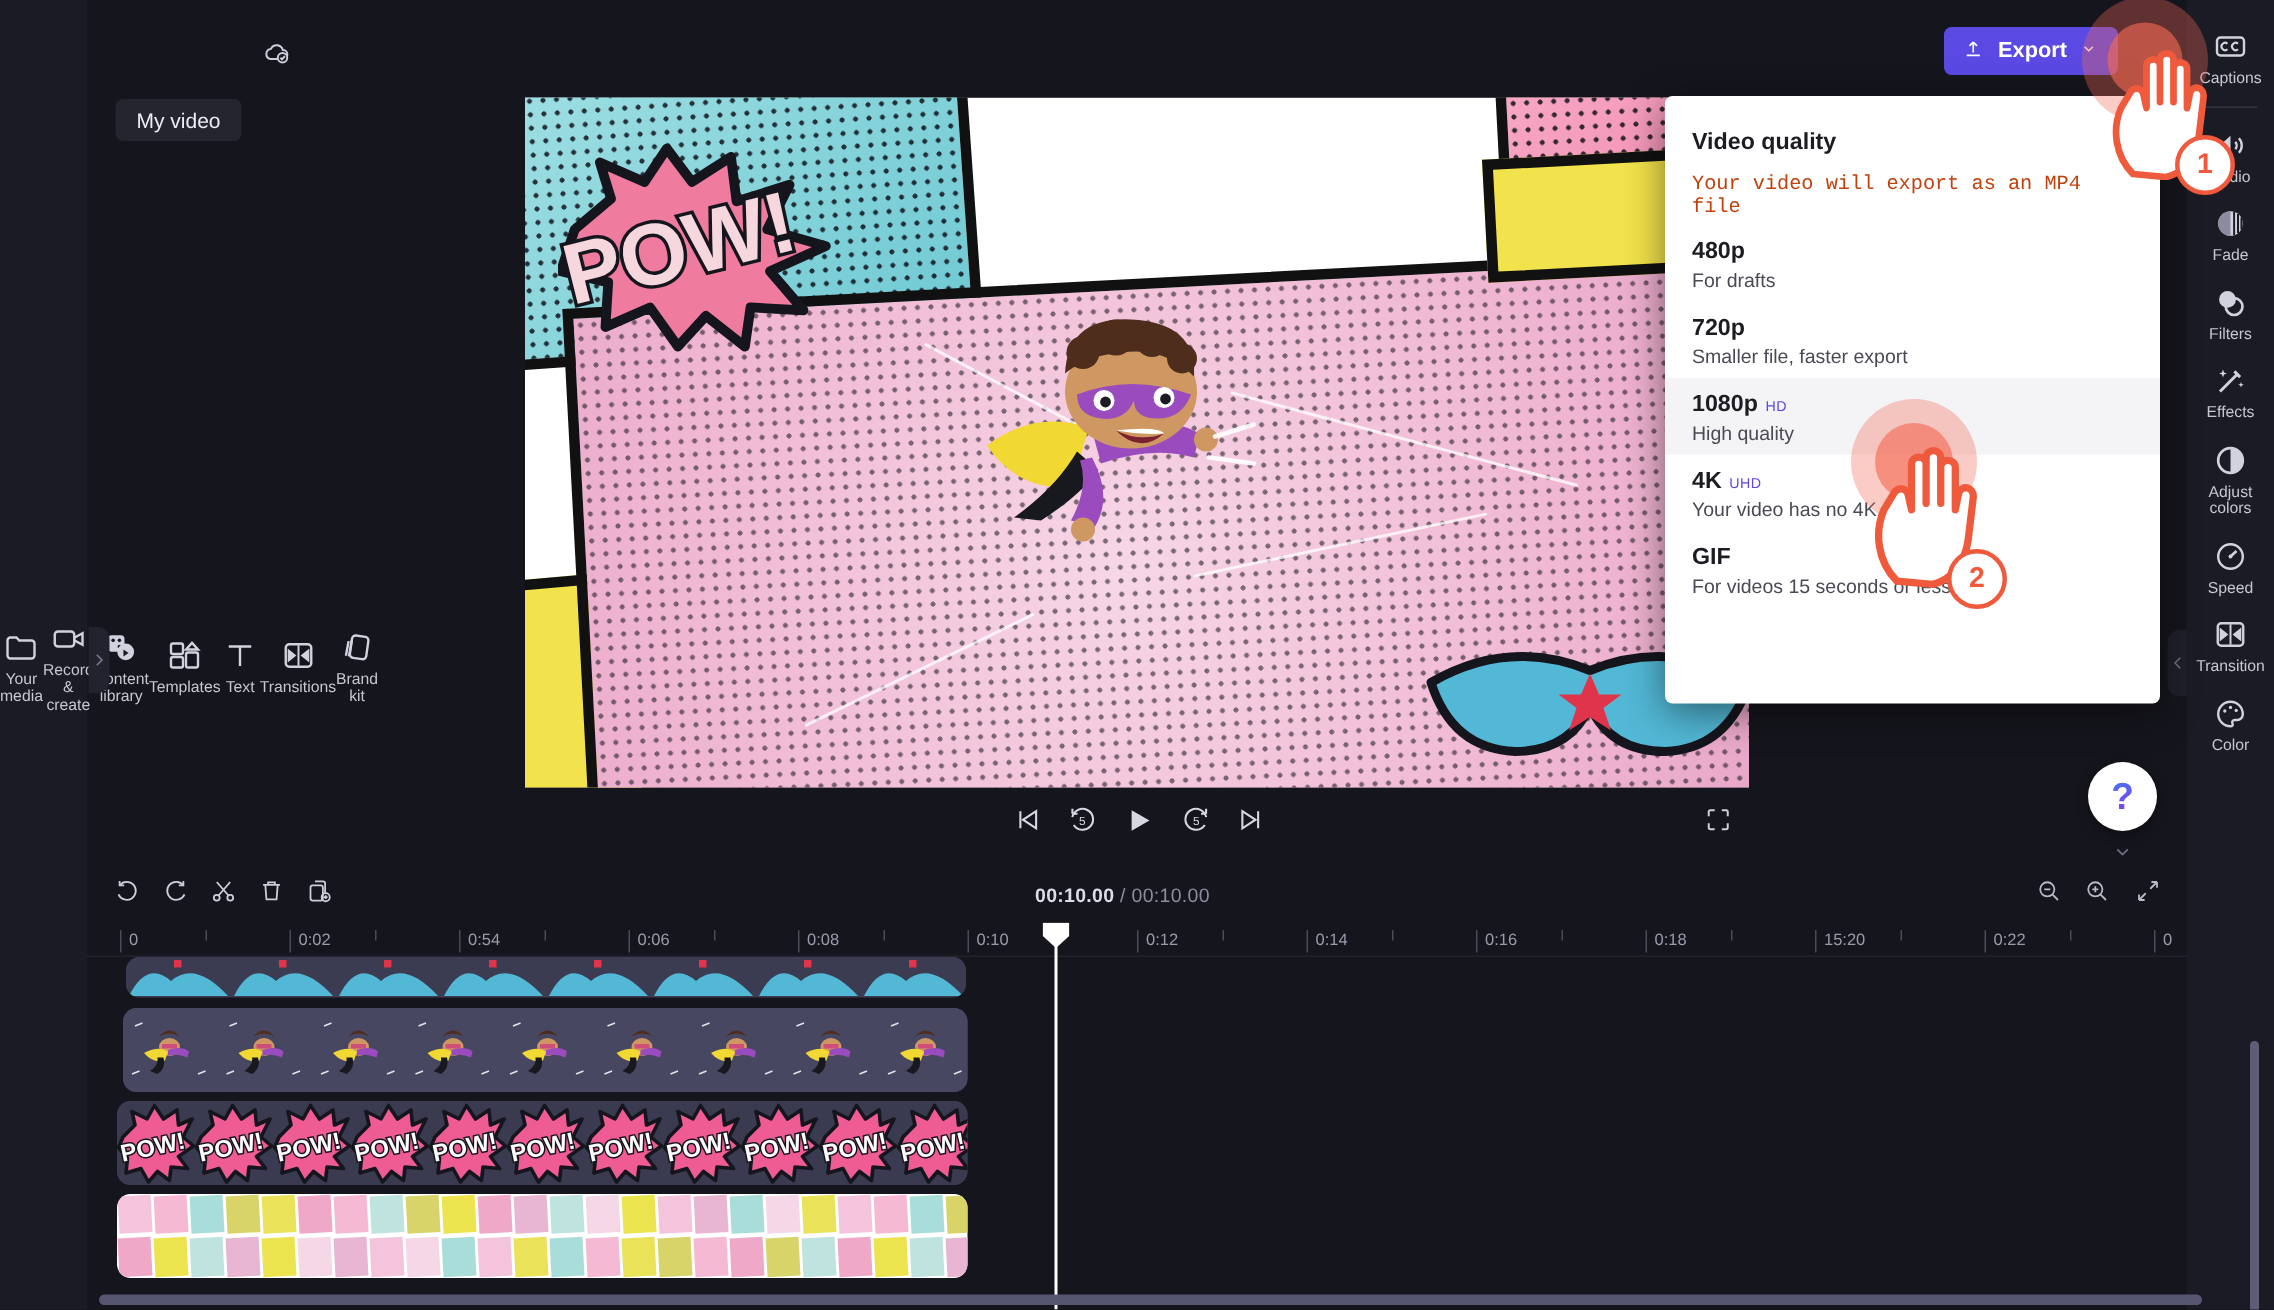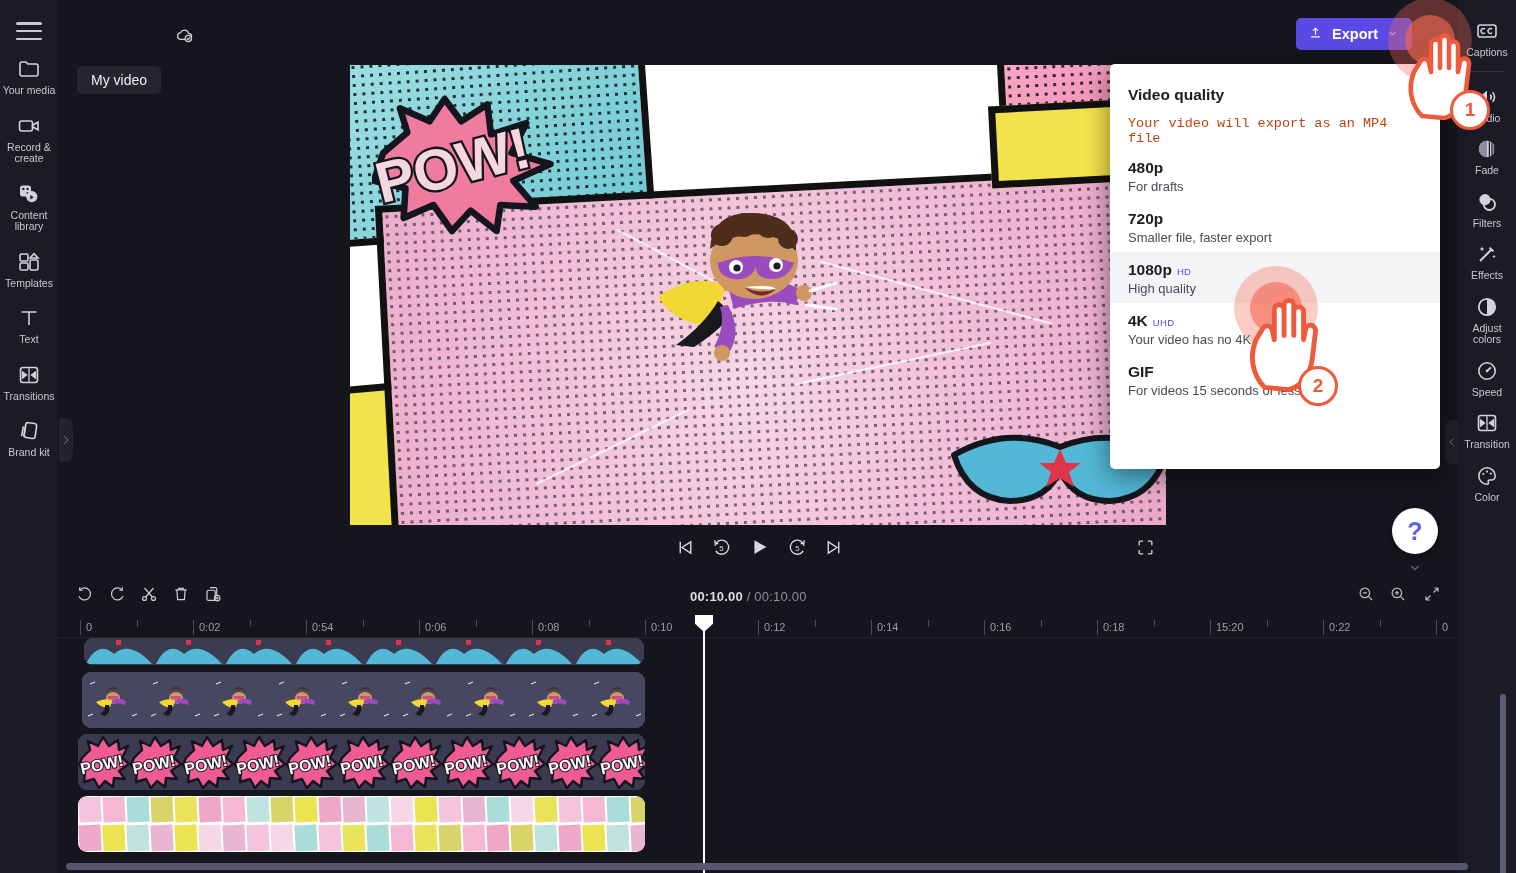--- a/index.html
+++ b/index.html
@@ -7,21 +7,21 @@
     width:1516px; height:873px;
     background:#191922;
     font-family:"Liberation Sans", sans-serif;
     overflow:hidden;
   }
   #app { position:relative; width:1516px; height:873px; background:#15151d; }
 
   
   #left-rail {
     position:absolute; left:0; top:0; width:58px; height:873px;
-    background:#1b1b26; display:flex; flex-direction:column; align-items:center;
+    background:#1b1b26; display:flex; flex-direction:row; align-items:center;
   }
   .hamburger { margin-top:22px; width:26px; height:18px; display:flex; flex-direction:column; justify-content:space-between; cursor:pointer; }
   .hamburger span { display:block; height:2.5px; background:#c9c9d4; border-radius:2px; }
   .rail-item { width:58px; margin-top:16px; display:flex; flex-direction:column; align-items:center; gap:3px; cursor:pointer; color:#c2c2cf; }
   .rail-item:first-of-type { margin-top:30px; }
   .rail-item .ricon { width:26px; height:26px; display:flex; align-items:center; justify-content:center; }
   .rail-item .rlabel { font-size:10.5px; line-height:11.5px; text-align:center; color:#c7c7d2; max-width:54px; }
   .rail-item svg { stroke:#d2d2de; fill:none; stroke-width:1.6; }
 
   

